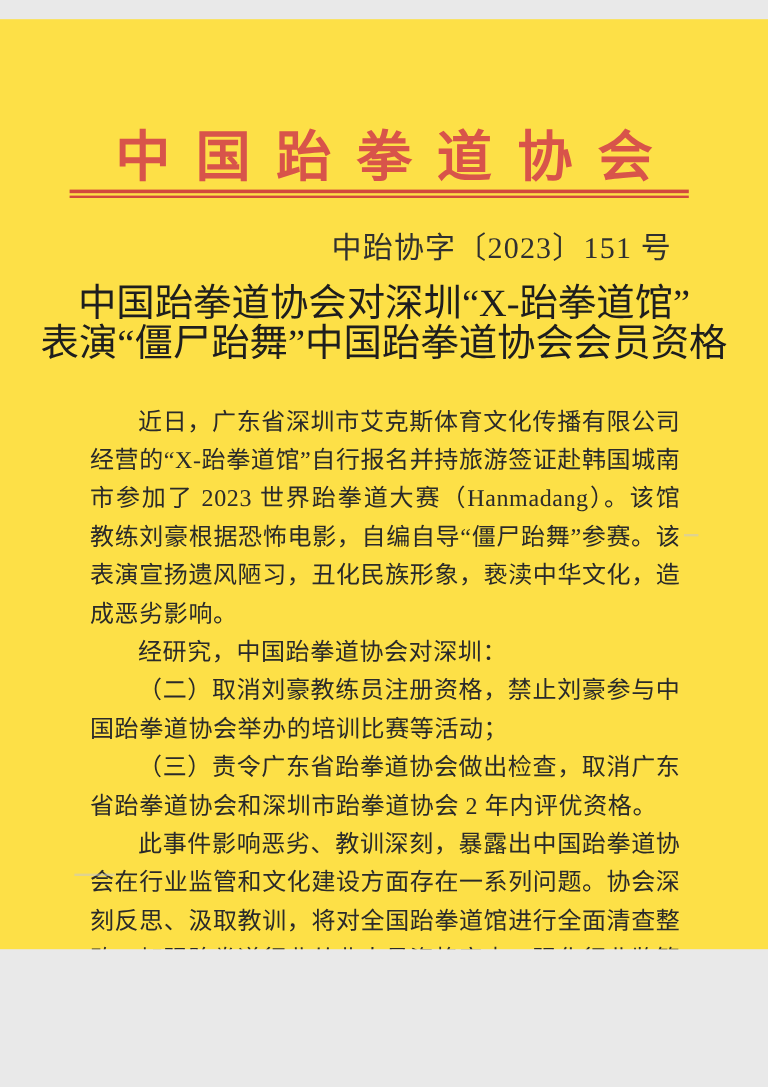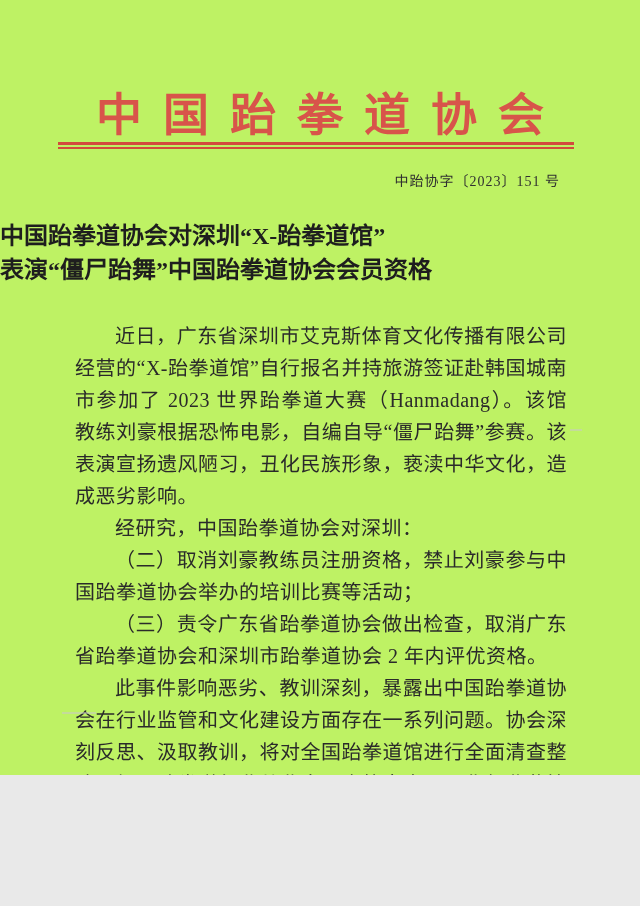--- a/index.html
+++ b/index.html
@@ -6,22 +6,22 @@
     html, body {
       margin: 0;
       padding: 0;
       background: #e9e9e9;
       font-family: "Liberation Serif", "DejaVu Serif", serif;
     }
     .page {
       position: relative;
       width: 640px;
       height: 775px;
-      margin: 0 auto;
-      background: #bef264;
+      margin: 16px auto;
+      background: #fde047;
       overflow: hidden;
       color: #2a2a2a;
     }
     
     .org-name {
       position: absolute;
       top: 78px;
       left: 0;
       right: 0;
       text-align: center;
@@ -49,33 +49,33 @@
       border-top-width: 2px;
       border-bottom-width: 2px;
       height: 6px;
       transform: rotate(0.25deg);
     }
     
     .doc-number {
       position: absolute;
       top: 170px;
       right: 80px;
-      font-size: 14px;
+      font-size: 25px;
       letter-spacing: 1px;
       color: #303030;
     }
     
     .doc-title {
       position: absolute;
       top: 219px;
       left: 0;
       right: 0;
-      text-align: left;
-      font-size: 24px;
-      font-weight: bold;
+      text-align: center;
+      font-size: 32px;
+      font-weight: normal;
       line-height: 34px;
       color: #1e1e1e;
     }
     
     .doc-body {
       position: absolute;
       top: 320px;
       left: 75px;
       width: 492px;
       font-size: 20px;

